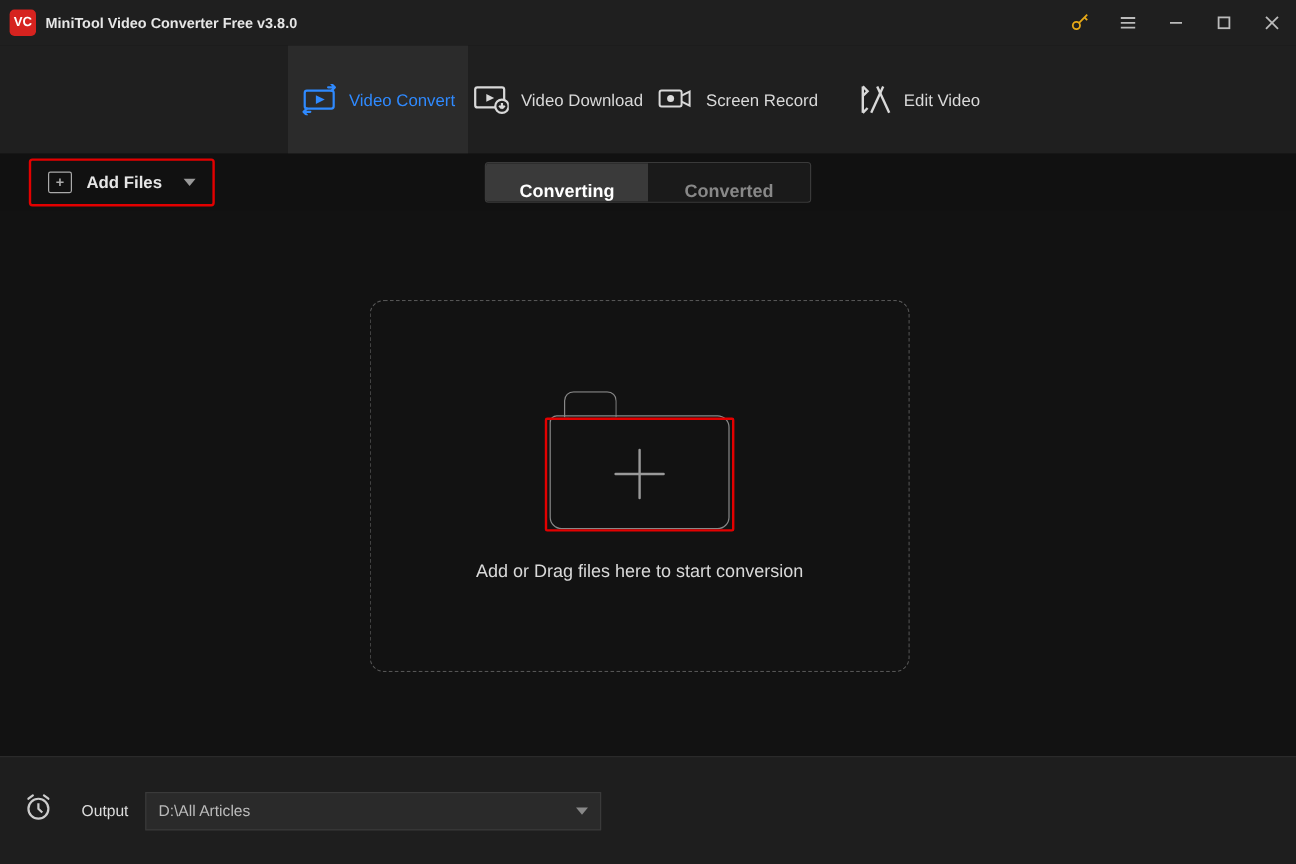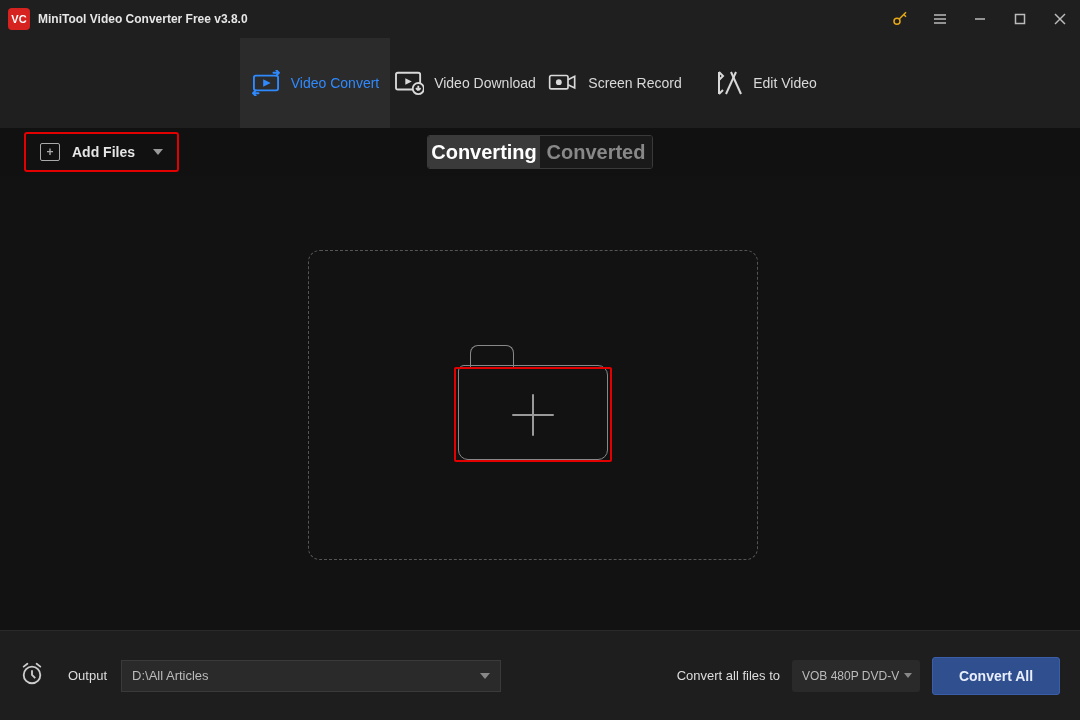--- a/index.html
+++ b/index.html
@@ -123,23 +123,23 @@
     position: absolute;
     left: 50%;
     transform: translateX(-50%);
     display: flex;
     border: 1px solid #3a3a3a;
     border-radius: 3px;
     overflow: hidden;
     height: 34px;
   }
   .segmented .seg {
-    width: 112px;
-    display: flex; align-items: center; justify-content: center;
-    font-size: 20px;
+    width: 135px;
+    display: flex; align-items: flex-end; justify-content: center;
+    font-size: 15px;
     color: #888;
     background: #1a1a1a;
     font-weight: 600;
   }
   .segmented .seg.active {
     background: #3a3a3a;
     color: #fff;
   }
 
   
@@ -401,42 +401,33 @@
     <div class="folder-icon">
       <div class="folder-tab"></div>
       <div class="folder-body"></div>
       <div class="red-rect">
         <svg viewBox="0 0 52 52" stroke="#999" stroke-width="2" stroke-linecap="round">
           <line x1="26" y1="6" x2="26" y2="46"></line>
           <line x1="6" y1="26" x2="46" y2="26"></line>
         </svg>
       </div>
     </div>
+    <div class="drop-text">Add or Drag files here to start conversion</div>
   </div>
 </div>
 
 <div class="bottombar">
   <div class="clock-icon">
     <svg viewBox="0 0 26 26" fill="none" stroke="#ccc" stroke-width="2">
       <circle cx="13" cy="14" r="9"></circle>
       <path d="M13 9 v5 l3.5 3.5"></path>
       <path d="M4 5 l4 -3 M22 5 l-4 -3" stroke-linecap="round"></path>
     </svg>
   </div>
 
   <div class="output-label">Output</div>
 
   <div class="output-select">
     <span>D:\All Articles</span>
     <span class="caret"></span>
   </div>
 
-  <div class="right-group">
-    <div class="convert-label">Convert all files to</div>
-    <div class="format-select">
-      <span>VOB 480P DVD-V</span>
-      <span class="caret"></span>
-    </div>
-    <div class="convert-all-btn">
-      <span>Convert All</span>
-    </div>
-  </div>
 </div>
 
 </body></html>

